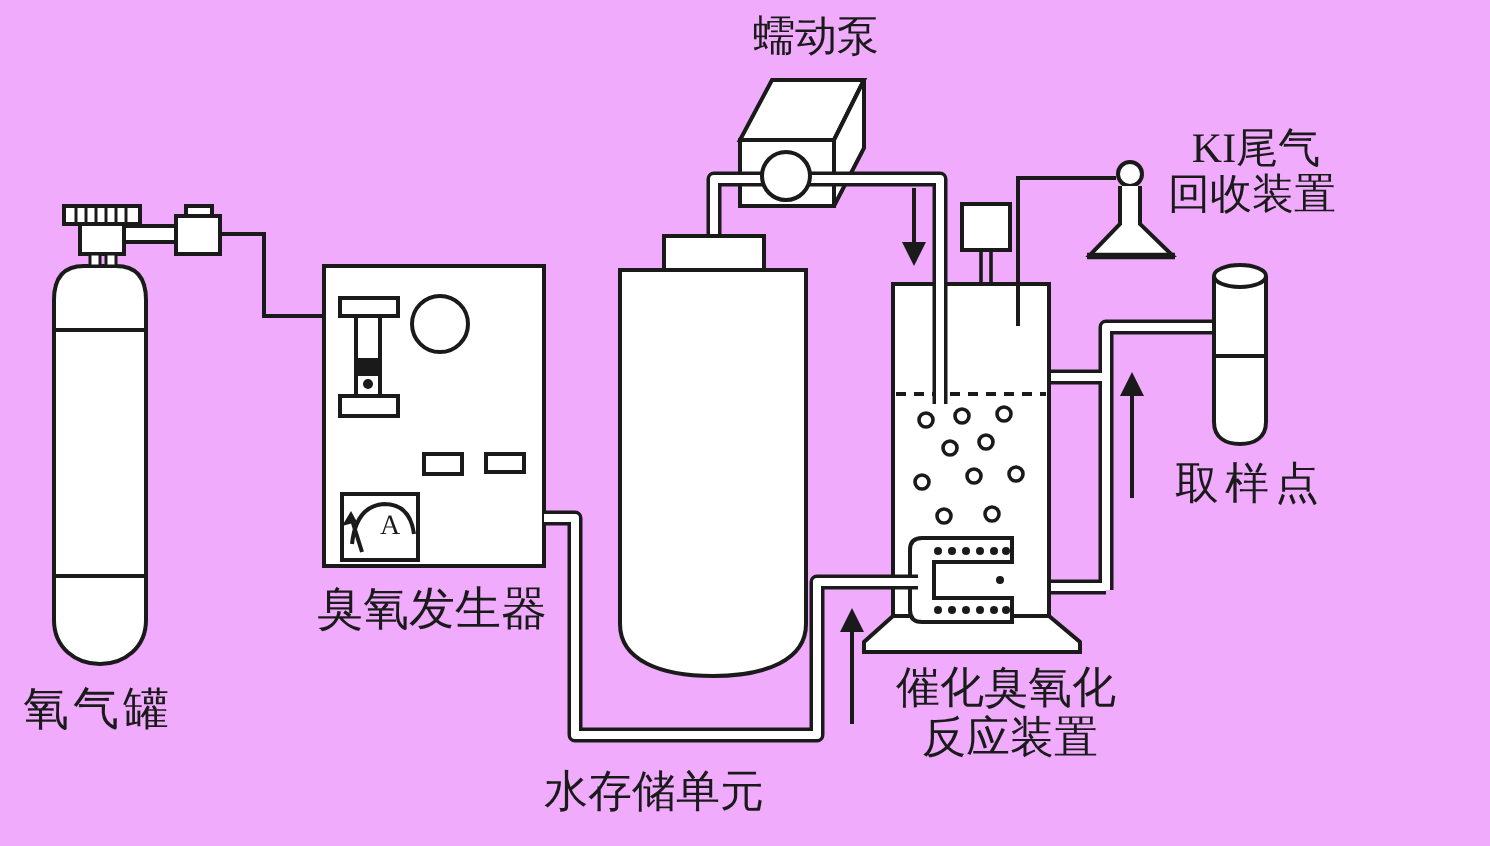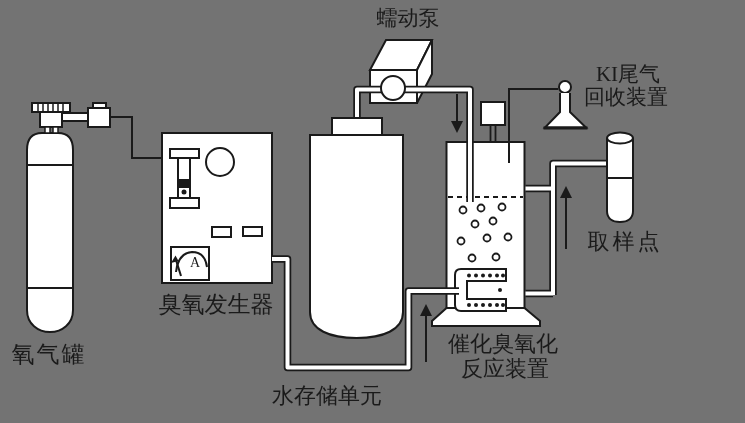--- a/index.html
+++ b/index.html
@@ -1,17 +1,17 @@
 <!DOCTYPE html>
 <html><head>
 <meta charset="utf-8">
 <style>
   html,body{margin:0;padding:0;background:#fff;}
   .canvas{
-    position:relative;width:745px;height:423px;background:#737373;overflow:hidden;
+    position:relative;width:745px;height:423px;background:#f0abfc;overflow:hidden;
     font-family:"Liberation Serif","DejaVu Serif",serif;
   }
   svg text{
     font-family:"Liberation Serif","DejaVu Serif",serif;
     fill:#1a1a1a;
   }
   .lbl{font-size:22px;}
   .lbl-sm{font-size:21px;}
   .lbl-lg{font-size:23px;}
 </style>

